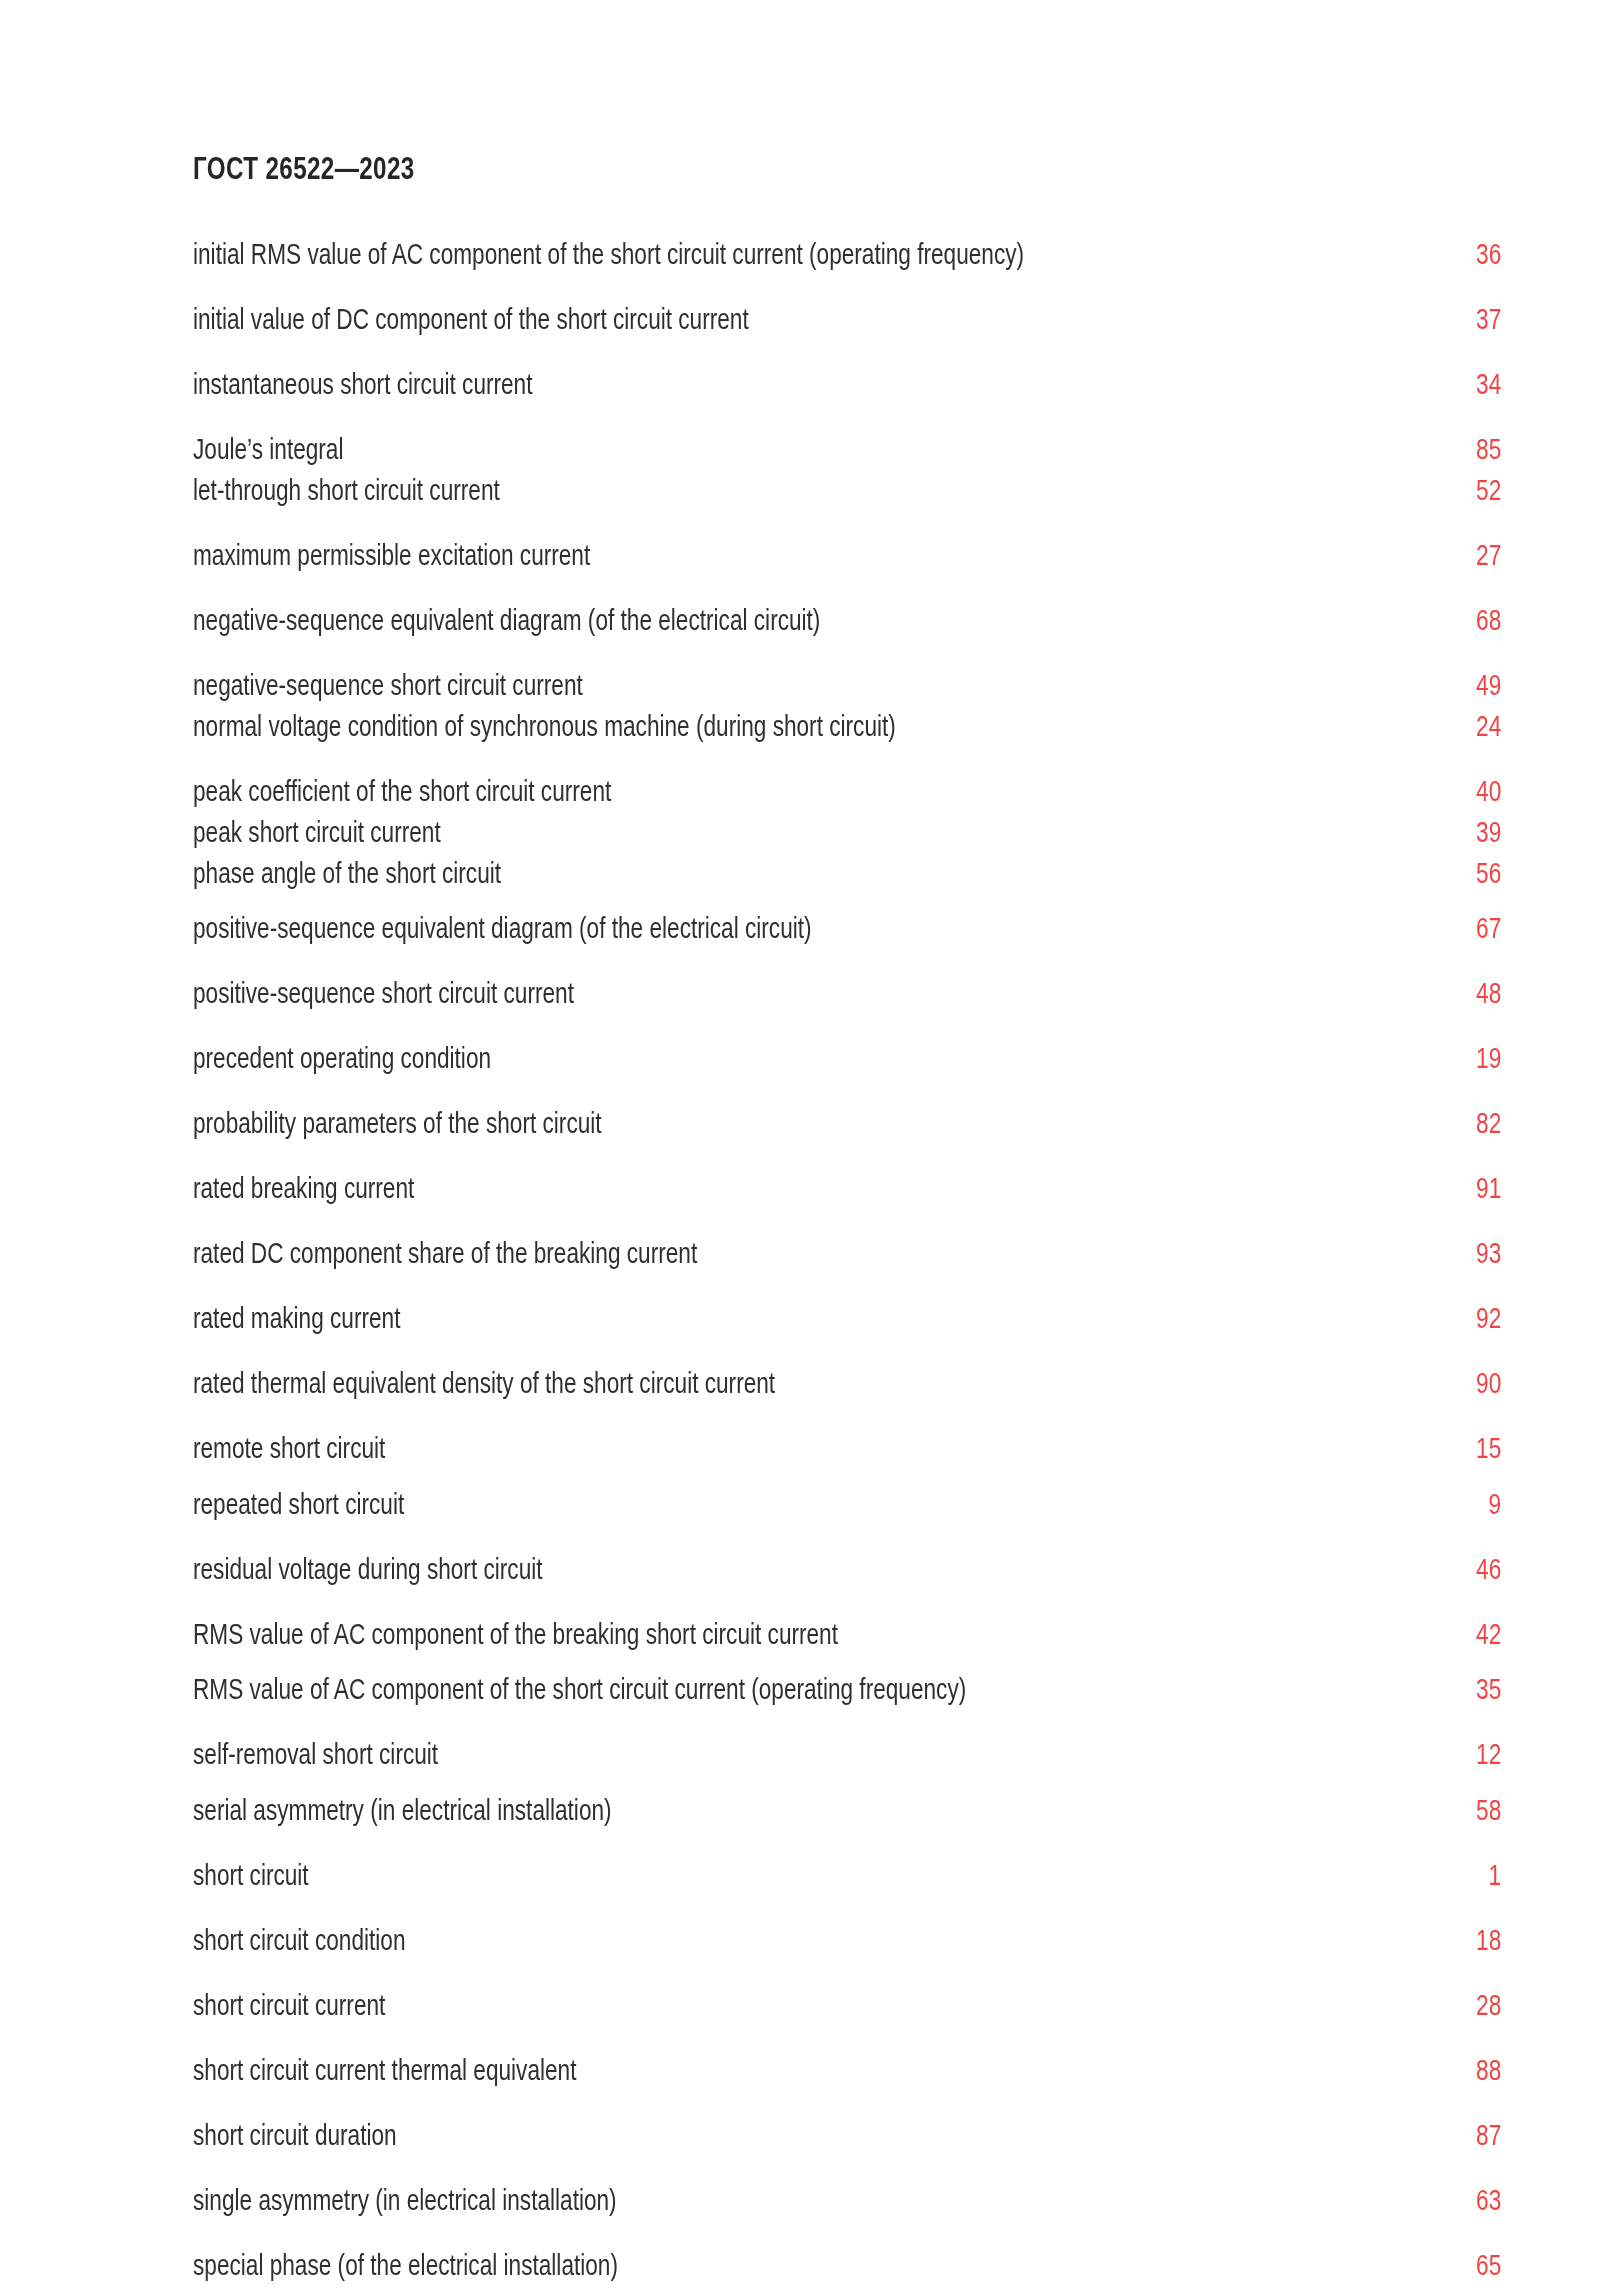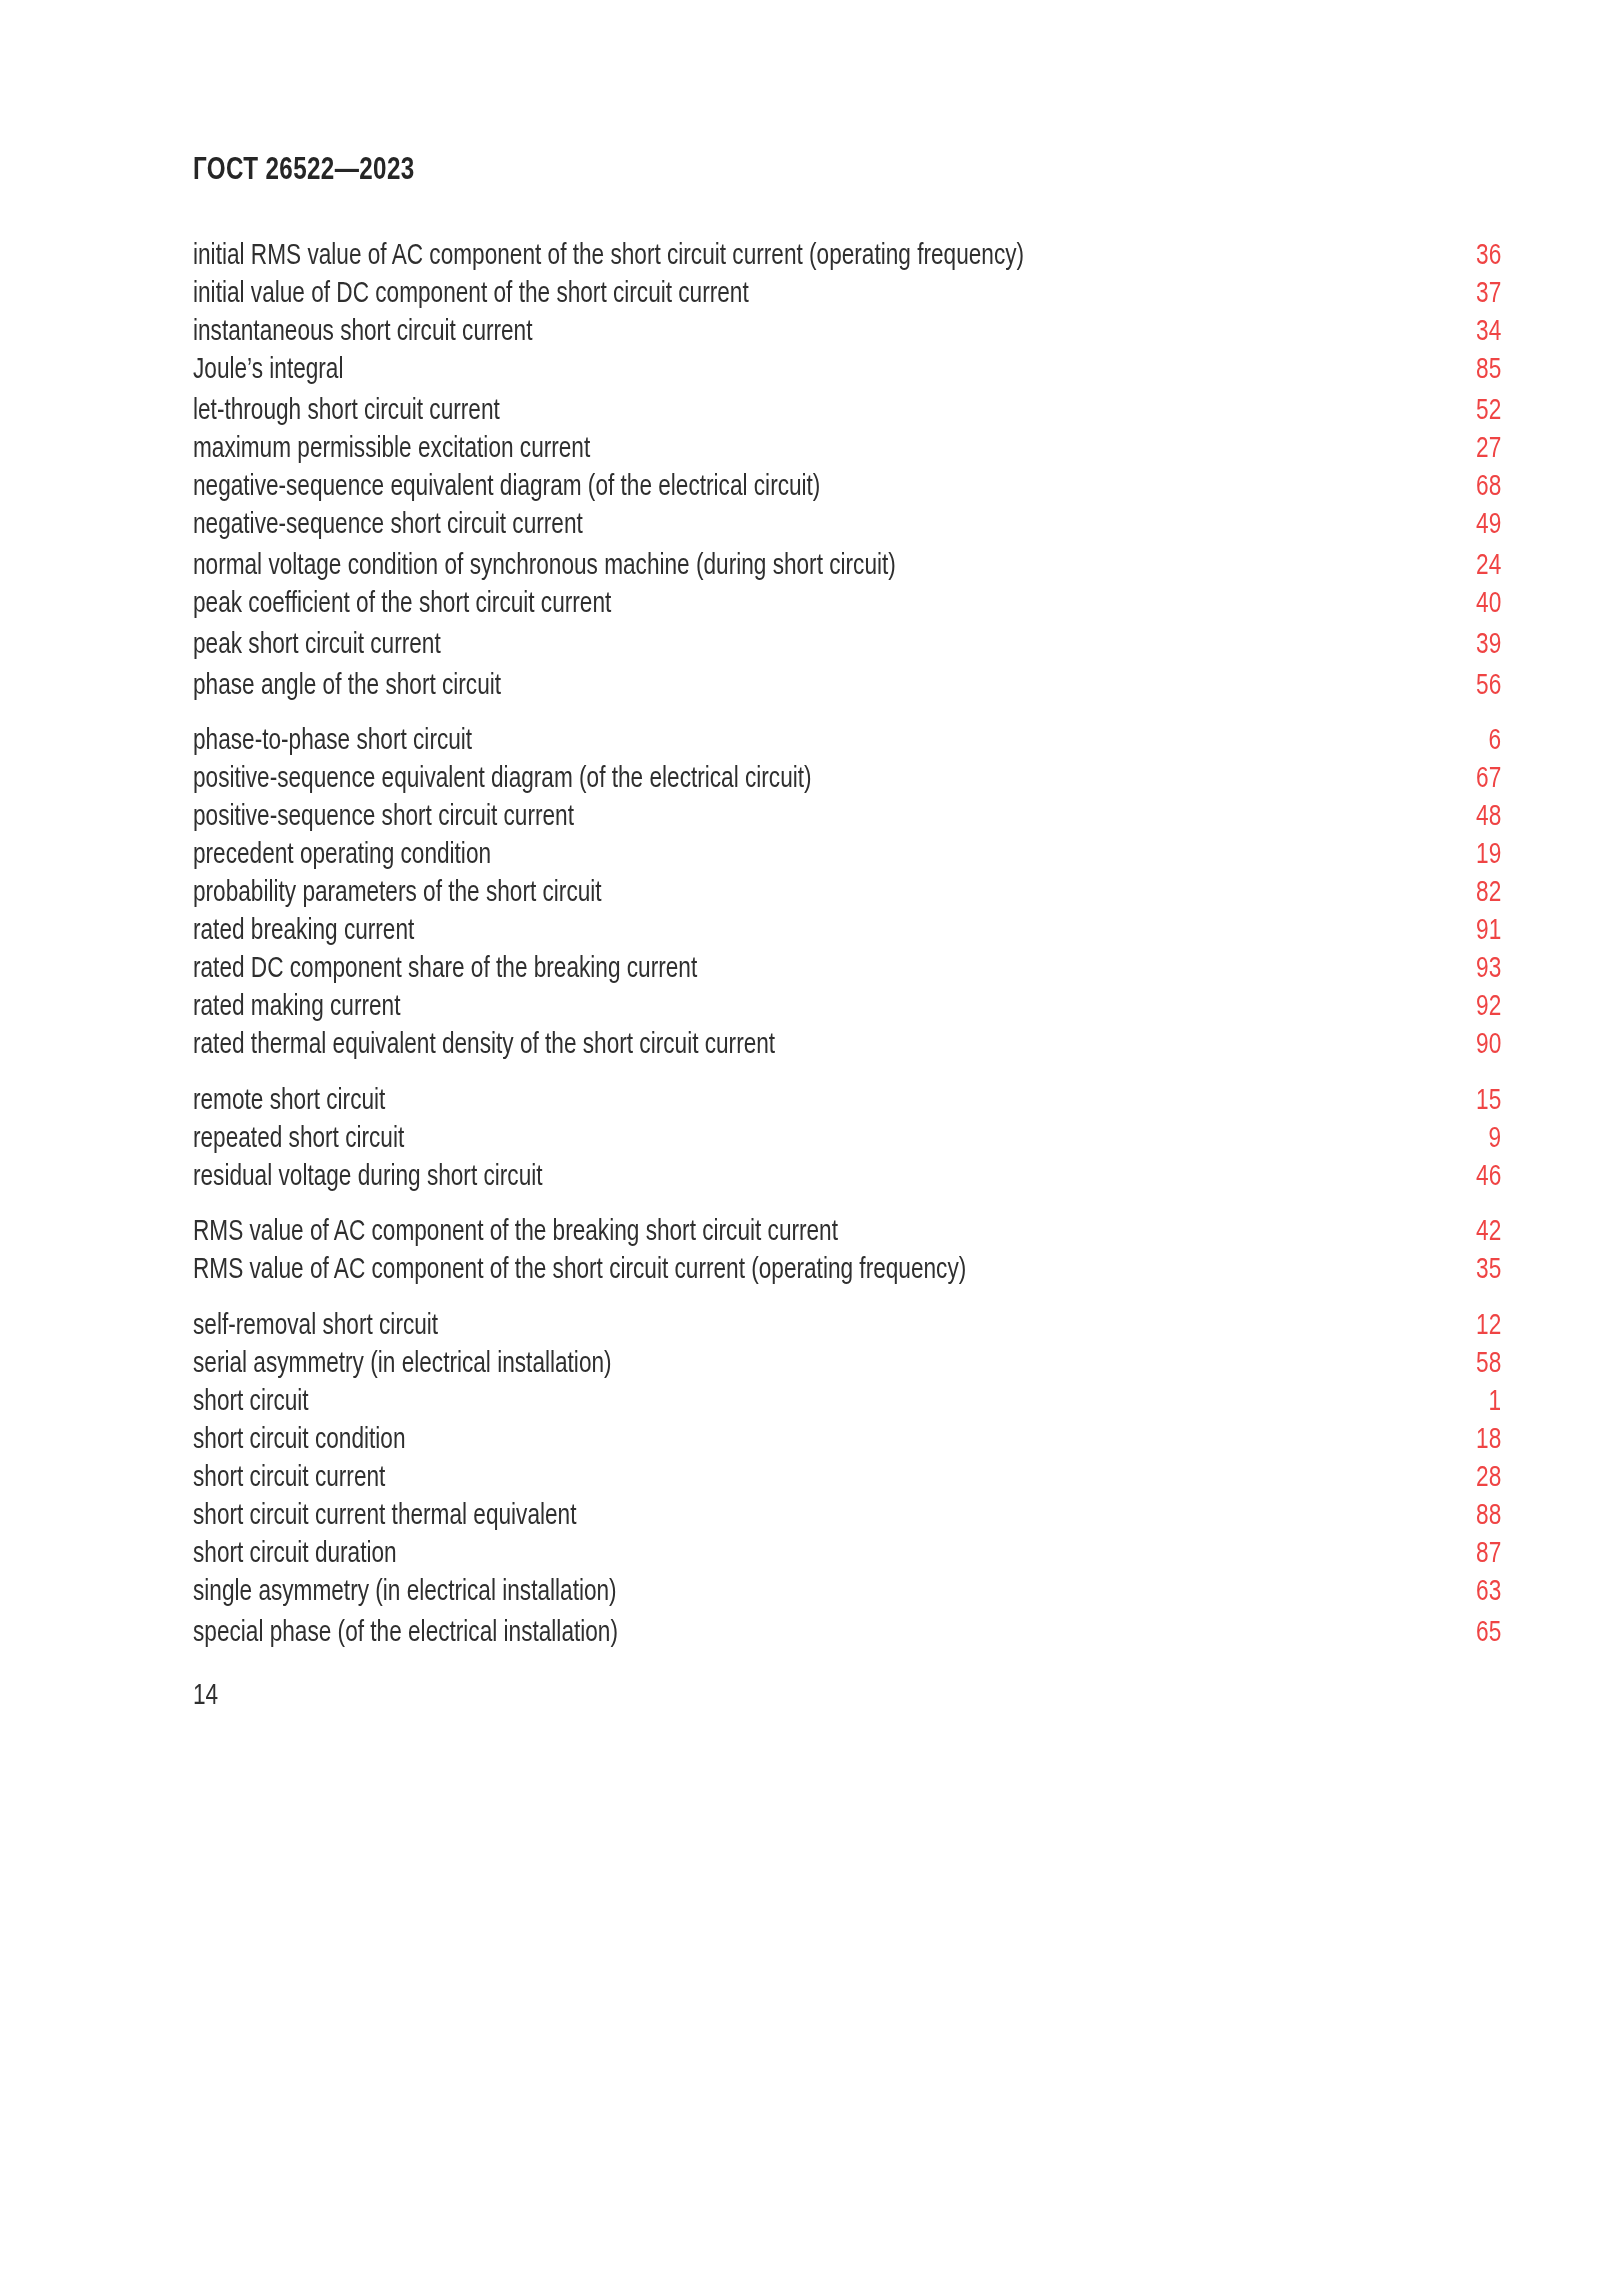--- a/index.html
+++ b/index.html
@@ -38,21 +38,21 @@
   }
   .entries {
     margin-top: 49px;
   }
   .entry {
     display: flex;
     justify-content: space-between;
     align-items: baseline;
     line-height: 34px;
     font-size: 29px;
-    margin-top: 4px;
+    margin-top: 31px;
   }
   .entry:first-child { margin-top: 16px; }
   
   .entry:nth-child(5),
   .entry:nth-child(9),
   .entry:nth-child(11),
   .entry:nth-child(12),
   .entry:nth-child(35) { margin-top: 6.9px; }
   
   .entry:nth-child(13),
@@ -128,24 +128,20 @@
       </div>
       <div class="entry">
         <span class="term"><span class="cx">peak short circuit current</span></span>
         <span class="pagenum"><span class="cx right">39</span></span>
       </div>
       <div class="entry">
         <span class="term"><span class="cx">phase angle of the short circuit</span></span>
         <span class="pagenum"><span class="cx right">56</span></span>
       </div>
       <div class="entry">
-        <span class="term"><span class="cx">phase-to-phase short circuit</span></span>
-        <span class="pagenum"><span class="cx right">6</span></span>
-      </div>
-      <div class="entry">
         <span class="term"><span class="cx">positive-sequence equivalent diagram (of the electrical circuit)</span></span>
         <span class="pagenum"><span class="cx right">67</span></span>
       </div>
       <div class="entry">
         <span class="term"><span class="cx">positive-sequence short circuit current</span></span>
         <span class="pagenum"><span class="cx right">48</span></span>
       </div>
       <div class="entry">
         <span class="term"><span class="cx">precedent operating condition</span></span>
         <span class="pagenum"><span class="cx right">19</span></span>

